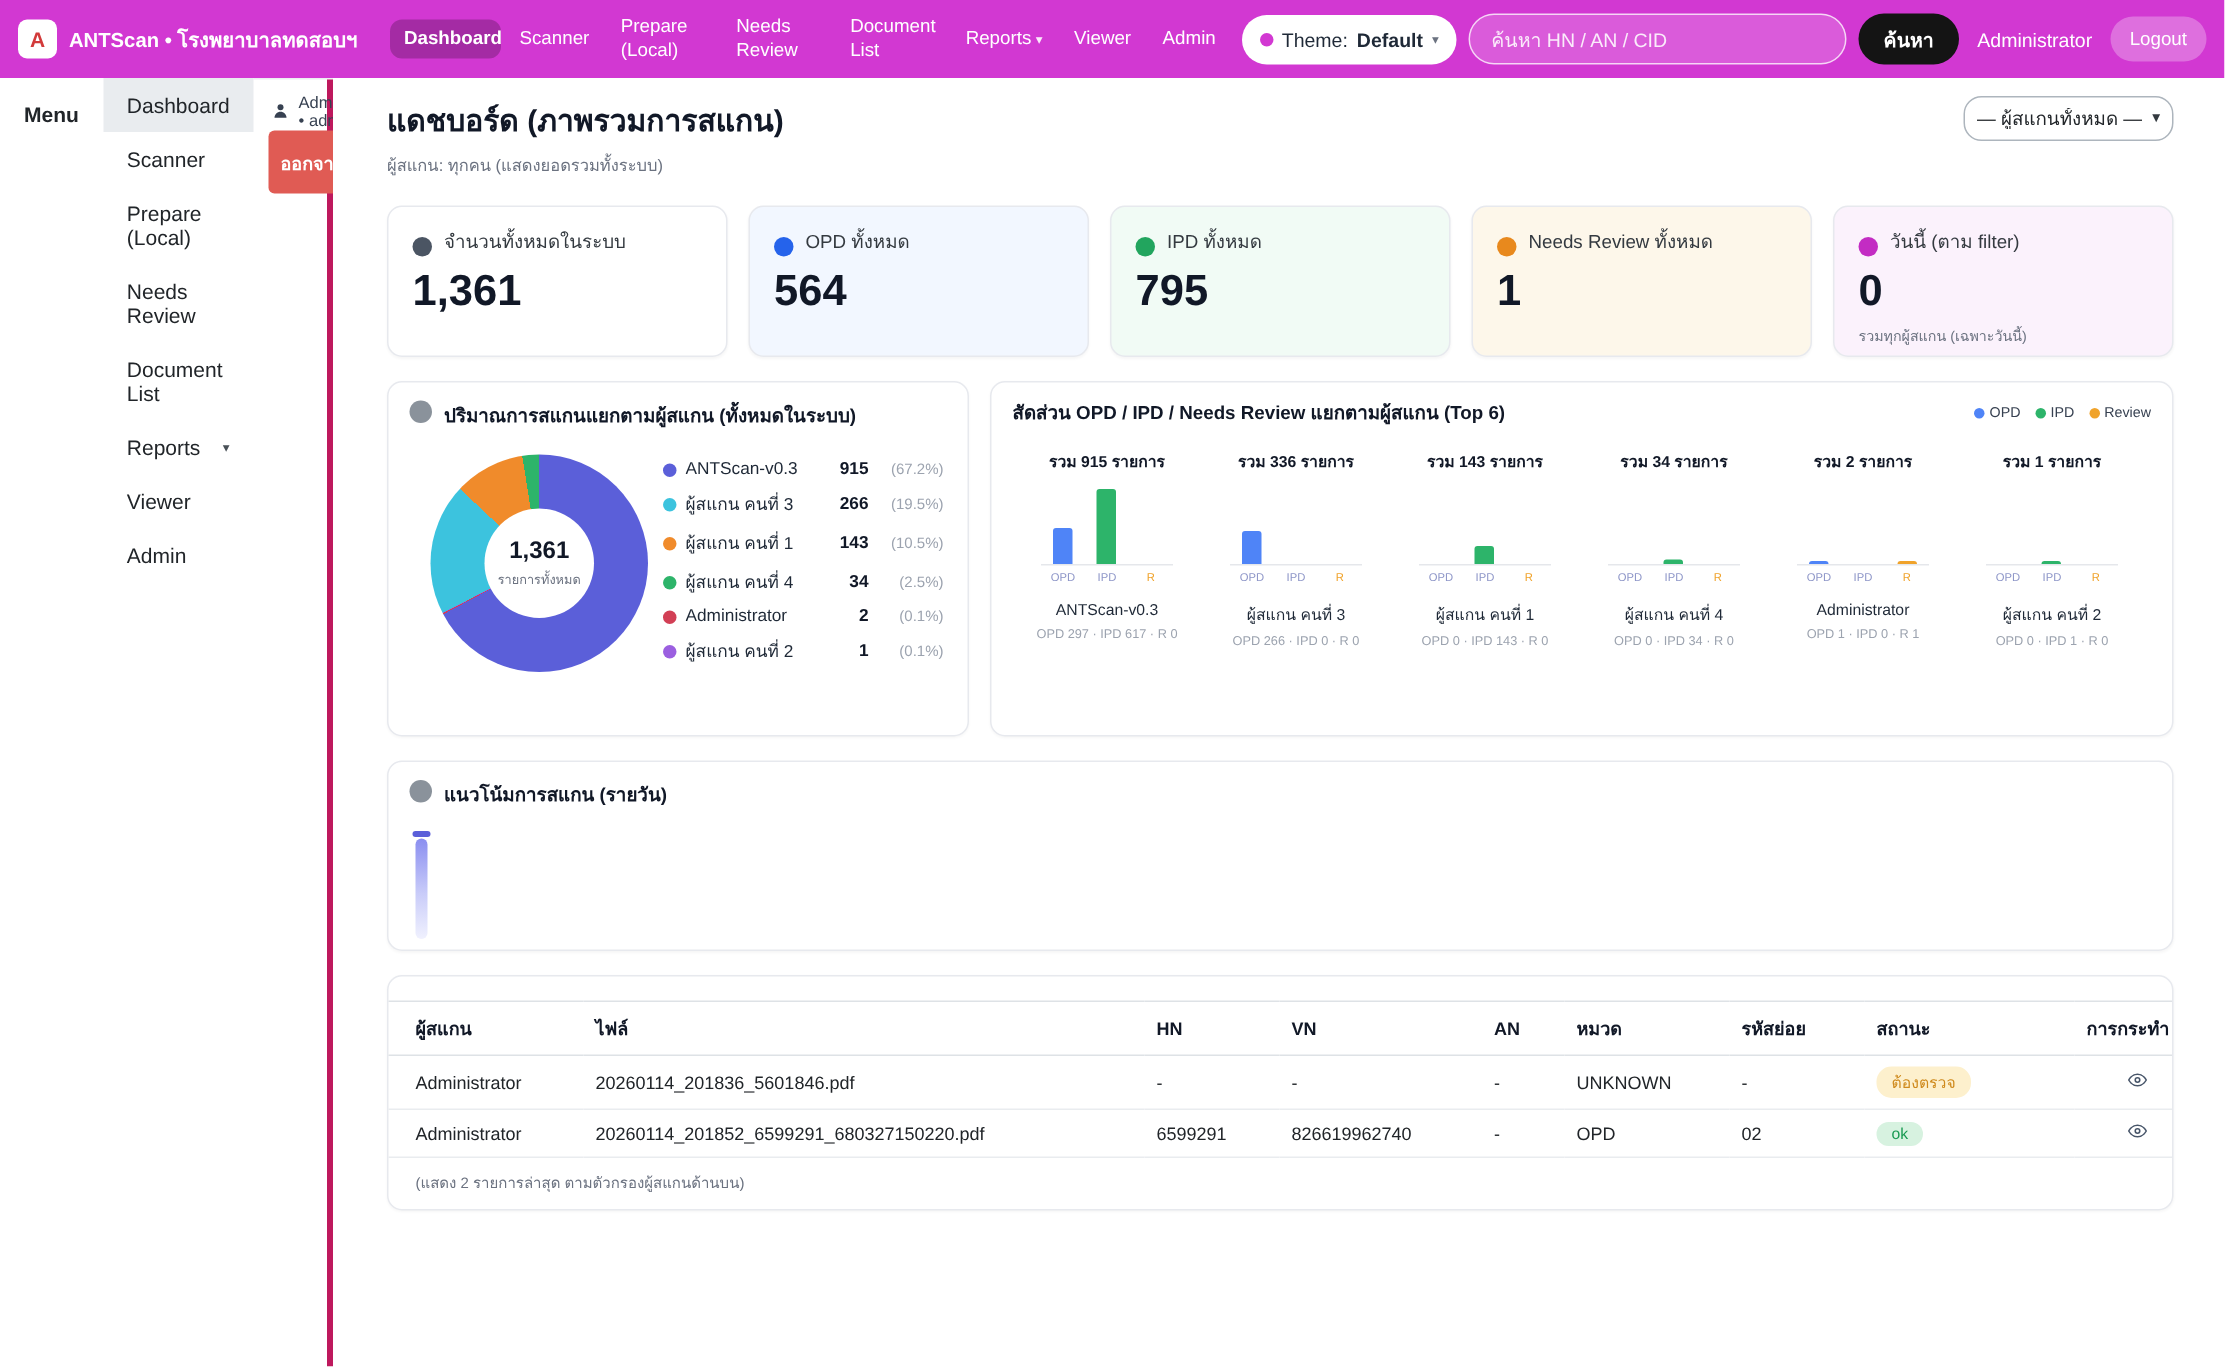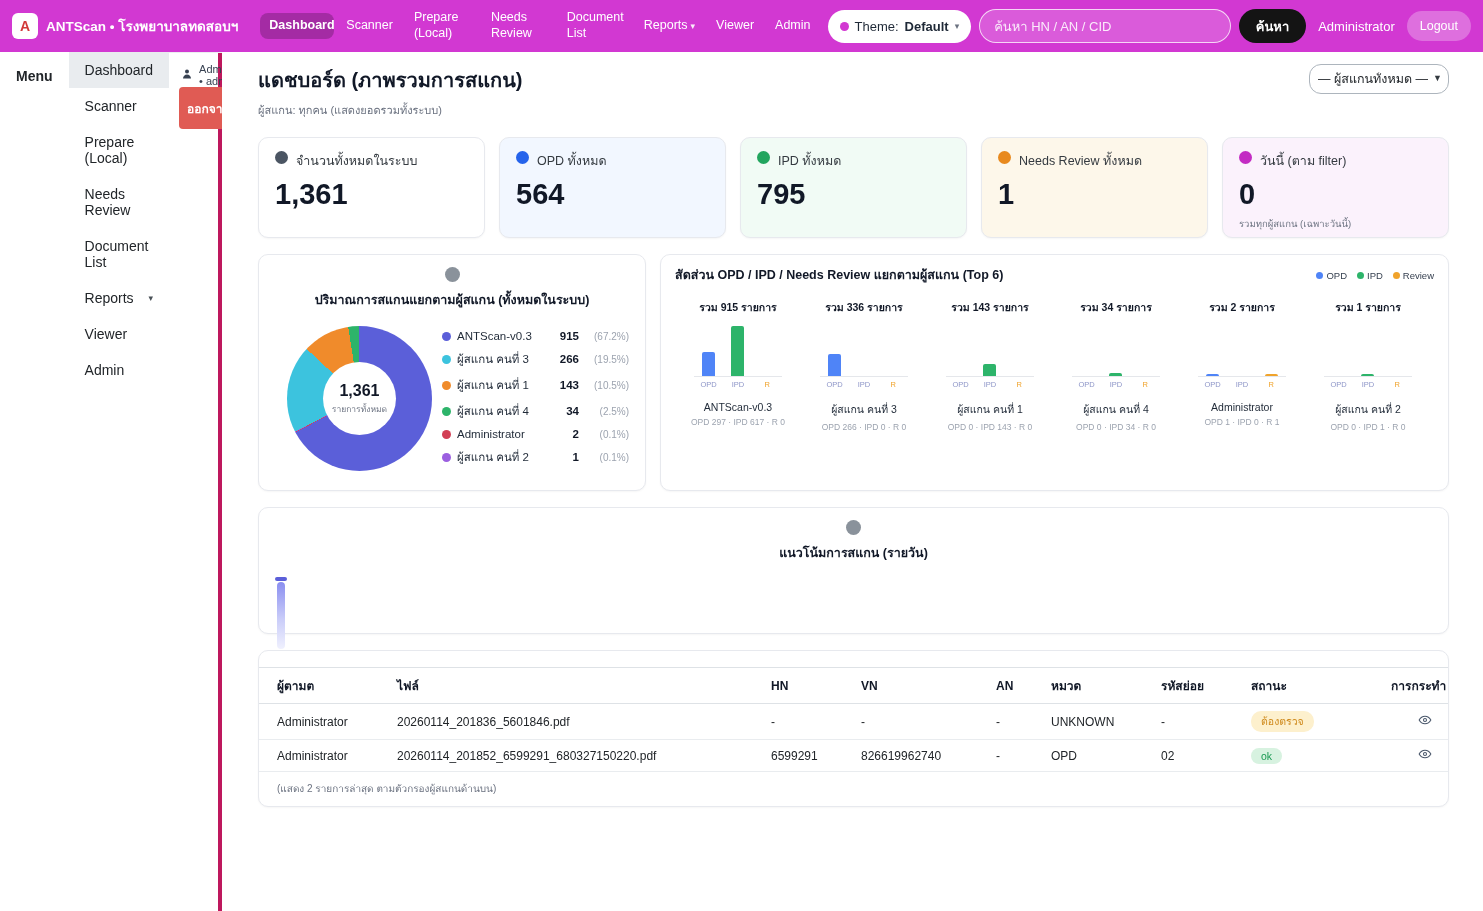--- a/index.html
+++ b/index.html
@@ -92,32 +92,32 @@
     appearance: none; -webkit-appearance: none; font-family: "Liberation Sans", sans-serif;
   }
   .select-caret { position: absolute; right: 7px; top: 9px; font-size: 9px; color: #343a40; pointer-events: none; }
 
   
   .stats-row { display: flex; gap: 14px; margin-bottom: 16px; }
   .stat-card {
     flex: 1; border: 1px solid #e7e9ee; border-radius: 10px; padding: 13px 16px;
     height: 101px; box-shadow: 0 1px 2px rgba(0,0,0,0.04);
   }
-  .stat-head { display: flex; align-items: flex-start; gap: 8px; }
+  .stat-head { display: flex; align-items: flex-end; gap: 8px; }
   .stat-dot { width: 13px; height: 13px; border-radius: 50%; flex: 0 0 auto; }
   .stat-label { font-size: 12.5px; color: #343a40; }
   .stat-value { font-size: 29px; font-weight: bold; color: #111827; margin-top: 7px; }
   .stat-sub { font-size: 9.5px; color: #6b7280; margin-top: 5px; }
 
   
   .panel {
     background: #fff; border: 1px solid #e7e9ee; border-radius: 10px;
     box-shadow: 0 1px 2px rgba(0,0,0,0.04);
   }
-  .panel-title { display: flex; align-items: center; gap: 8px; font-size: 12.5px; font-weight: bold; color: #111827; flex-direction: column; }
+  .panel-title { display: flex; align-items: flex-start; gap: 8px; font-size: 12.5px; font-weight: bold; color: #111827; }
   .panel-icon { width: 15px; height: 15px; border-radius: 50%; background: #8a929b; flex: 0 0 auto; }
 
   .charts-row { display: flex; gap: 14px; margin-bottom: 16px; }
 
   
   .donut-panel { width: 388px; height: 237px; padding: 12px 14px; }
   .donut-body { display: flex; gap: 10px; }
   .donut-wrap { width: 145px; height: 145px; position: relative; margin: 16px 0 0 14px; flex: 0 0 auto; }
   .donut { width: 145px; height: 145px; border-radius: 50%; }
   .donut-hole {
@@ -519,21 +519,21 @@
             <col style="width:90px">
           <col style="width:135px">
             <col style="width:55px">
             <col style="width:110px">
           <col style="width:90px">
             <col style="width:140px">
             <col>
         </colgroup>
         <thead>
             <tr>
-              <th class="doc-th">ผู้ตามต</th>
+              <th class="doc-th">ผู้สแกน</th>
               <th class="doc-th">ไฟล์</th>
               <th class="doc-th">HN</th>
               <th class="doc-th">VN</th>
               <th class="doc-th">AN</th>
               <th class="doc-th">หมวด</th>
               <th class="doc-th">รหัสย่อย</th>
               <th class="doc-th">สถานะ</th>
               <th class="doc-th">การกระทำ</th>
             </tr>
           </thead>

